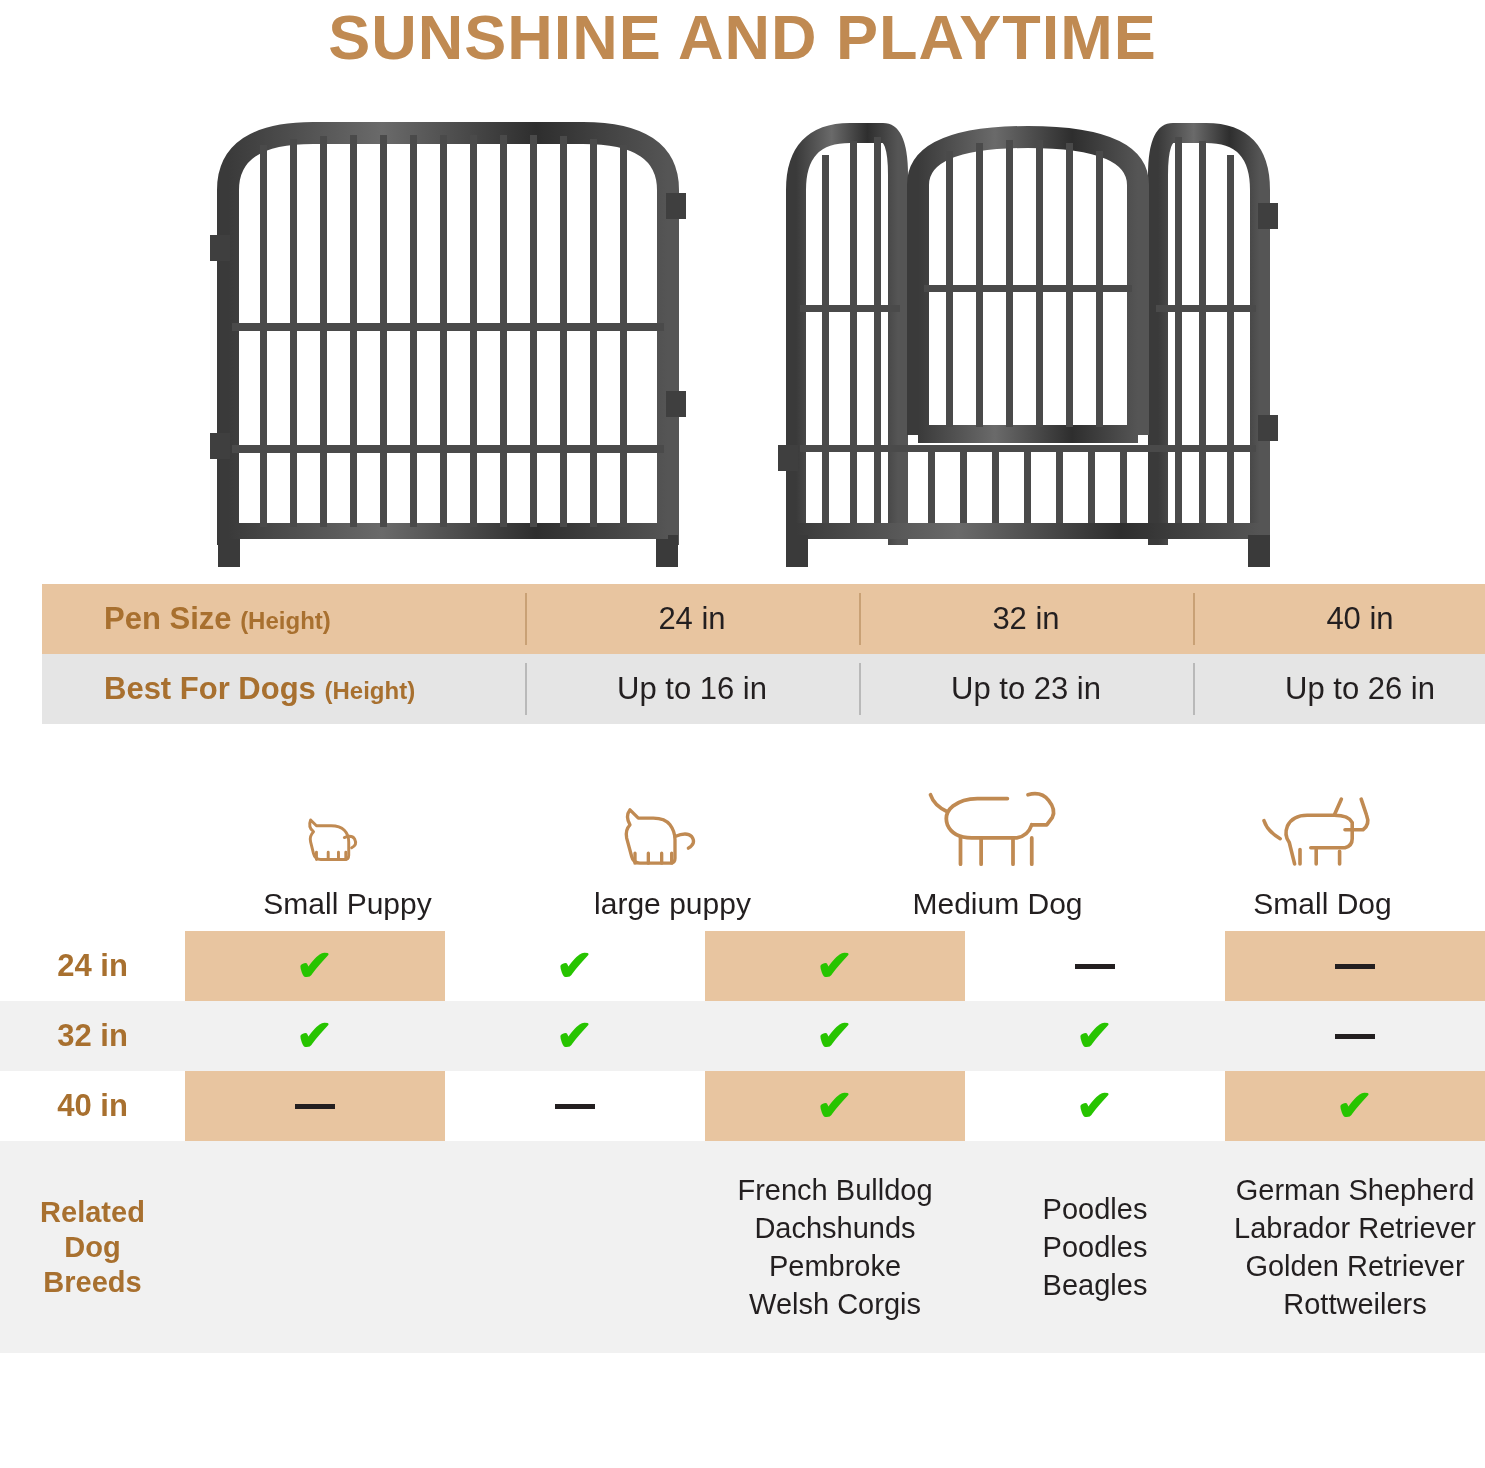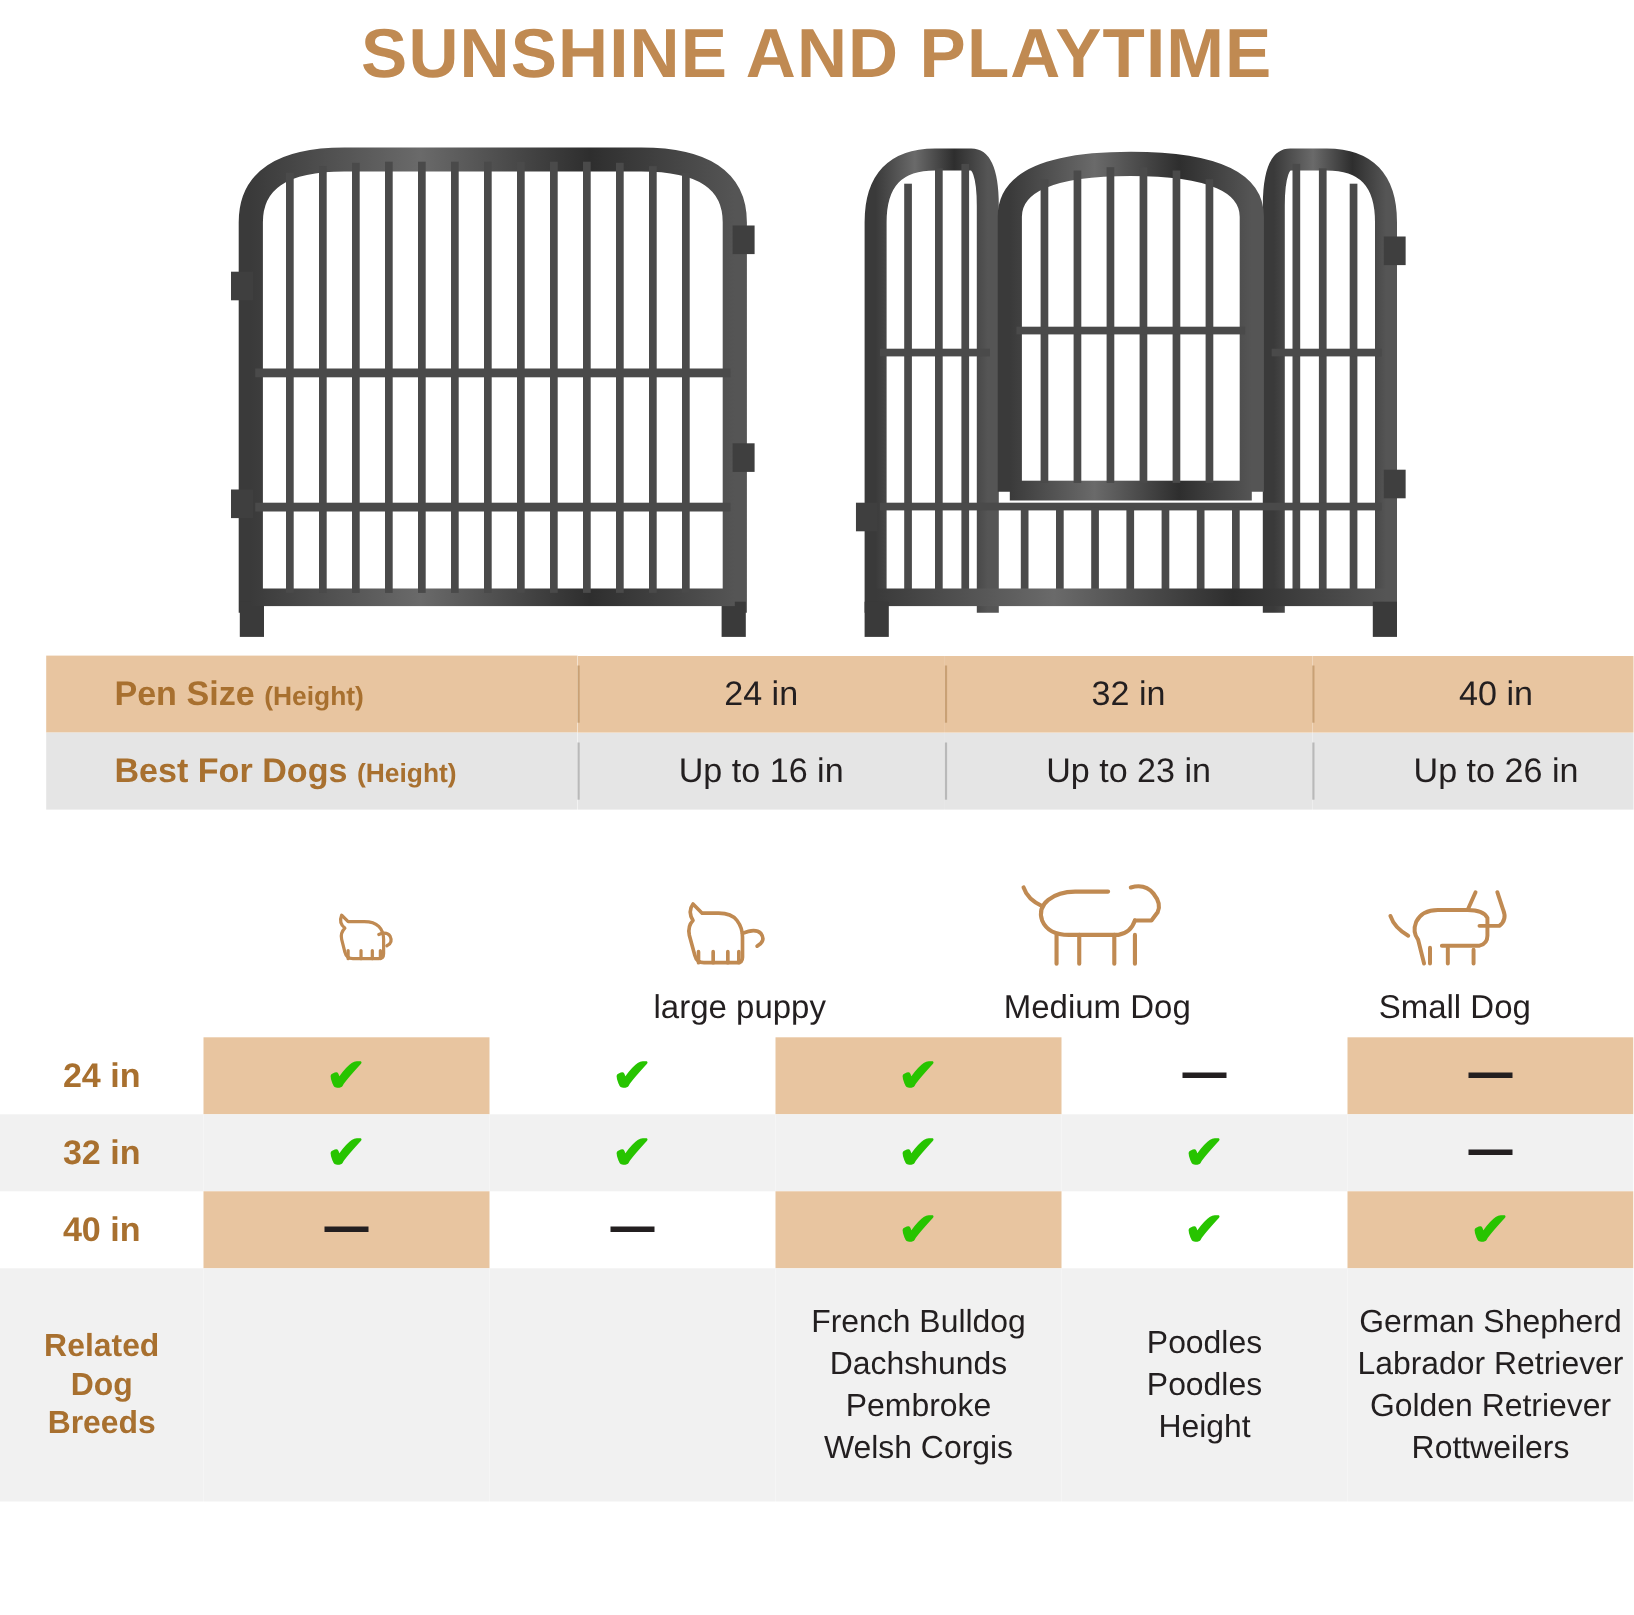--- a/index.html
+++ b/index.html
@@ -20,21 +20,21 @@
     height: 1468px;
   }
 
   
   .title {
     text-align: center;
     font-size: 63px;
     font-weight: bold;
     letter-spacing: 1px;
     color: #c08a52;
-    padding-top: 16px;
+    padding-top: 4px;
     line-height: 1.05;
   }
 
   
   .products {
     display: flex;
     justify-content: center;
     align-items: flex-end;
     gap: 90px;
     height: 490px;
@@ -286,20 +286,21 @@
     <div class="spacer"></div>
 
     <div class="dog-col">
       <div class="icon">
         <svg width="110" height="80" viewBox="0 0 150 100" fill="none" stroke="#c08a52" stroke-width="4" stroke-linecap="round" stroke-linejoin="round">
           <path d="M28 40 q-8 -6 -4 -16 l8 8 h20 q12 0 18 6 q6 6 6 16 v18 q0 6 -6 6 h-32 q-8 0 -10 -8 l-4 -16 q-2 -8 4 -14z"></path>
           <path d="M32 78 v-10 M48 78 v-10 M62 78 v-10 M72 78 v-10"></path>
           <path d="M70 48 q10 -4 14 2 q4 8 -4 12"></path>
         </svg>
       </div>
+      <div class="name">Small Puppy</div>
     </div>
 
     <div class="dog-col">
       <div class="icon">
         <svg width="125" height="85" viewBox="0 0 150 100" fill="none" stroke="#c08a52" stroke-width="4" stroke-linecap="round" stroke-linejoin="round">
           <path d="M24 36 q-6 -10 0 -18 l10 10 h18 q14 0 20 8 q6 8 6 18 v22 q0 6 -6 6 h-36 q-8 0 -10 -8 l-6 -22 q-2 -10 4 -16z"></path>
           <path d="M30 82 v-12 M46 82 v-12 M62 82 v-12 M74 82 v-12"></path>
           <path d="M78 50 q14 -6 20 0 q6 8 -4 14"></path>
         </svg>
       </div>
@@ -380,21 +381,21 @@
       <td></td>
       <td class="tan breedlist">
         <div>French Bulldog</div>
         <div>Dachshunds</div>
         <div>Pembroke</div>
         <div>Welsh Corgis</div>
       </td>
       <td class="breedlist">
         <div>Poodles</div>
         <div>Poodles</div>
-        <div>Height</div>
+        <div>Beagles</div>
       </td>
       <td class="tan breedlist">
         <div>German Shepherd</div>
         <div>Labrador Retriever</div>
         <div>Golden Retriever</div>
         <div>Rottweilers</div>
       </td>
     </tr>
   </tbody>
     </table>

